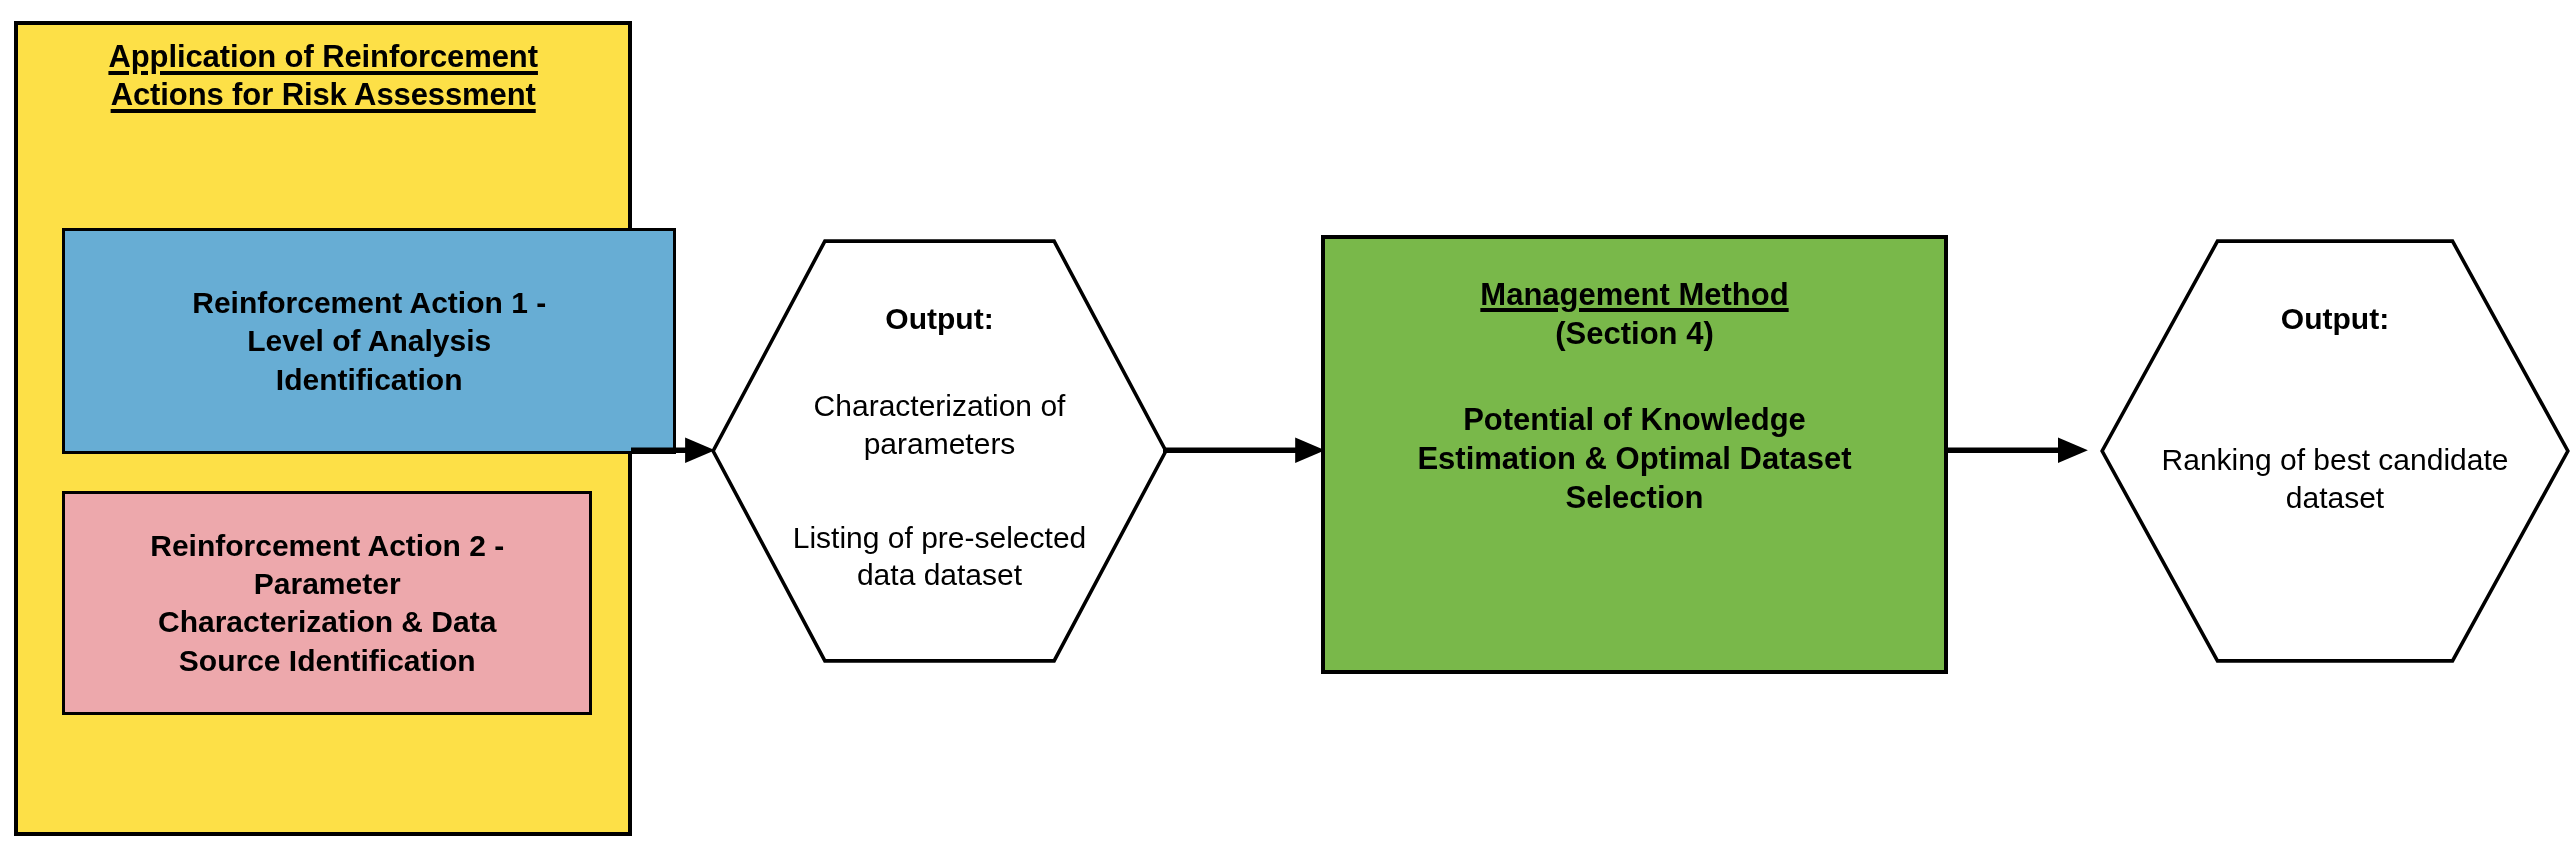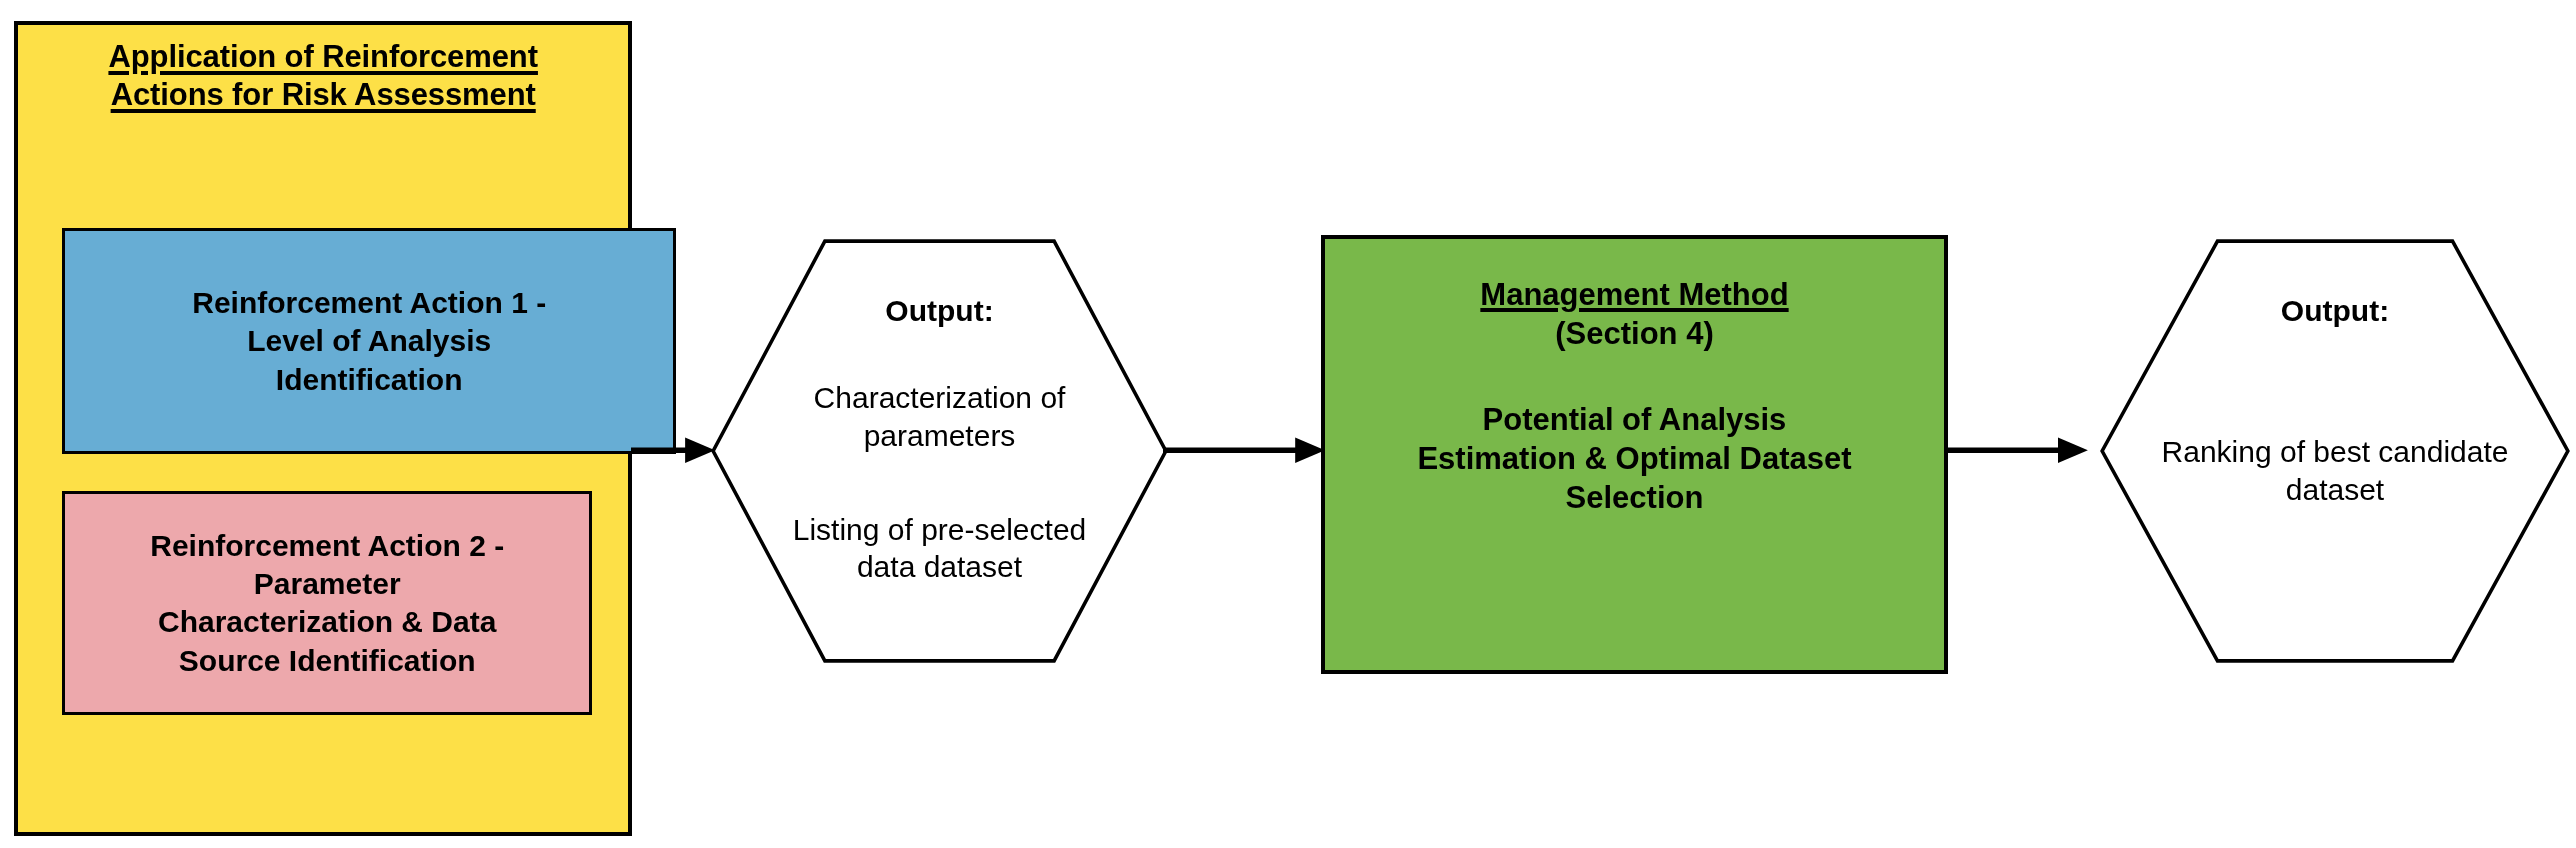--- a/index.html
+++ b/index.html
@@ -135,21 +135,21 @@
   }
   .hexagon svg {
     position: absolute;
     left: 0;
     top: 0;
     overflow: visible;
   }
   .hex-content {
     position: absolute;
     left: 0;
-    top: 0;
+    top: 8px;
     width: 100%;
     height: 100%;
     display: flex;
     flex-direction: column;
     align-items: center;
     justify-content: flex-start;
     text-align: center;
     color: #000000;
     pointer-events: none;
   }
@@ -242,21 +242,21 @@
       <polygon points="186,2 228,20 186,38" fill="#000000"></polygon>
     </svg>
   </div>
 
   <div id="box-method">
     <div class="method-title">
       <span class="u-line">Management Method</span>
       <span class="plain-line">(Section 4)</span>
     </div>
     <div class="method-sub">
-      <span>Potential of Analysis</span><br>
+      <span>Potential of Knowledge</span><br>
       <span>Estimation &amp; Optimal Dataset</span><br>
       <span>Selection</span>
     </div>
   </div>
 
   <div class="arrow" id="arrow-3">
     <svg width="161" height="28.5" viewBox="0 0 226 40">
       <line x1="0" y1="20" x2="166" y2="20" stroke="#000000" stroke-width="8"></line>
       <polygon points="160,2 202,20 160,38" fill="#000000"></polygon>
     </svg>

